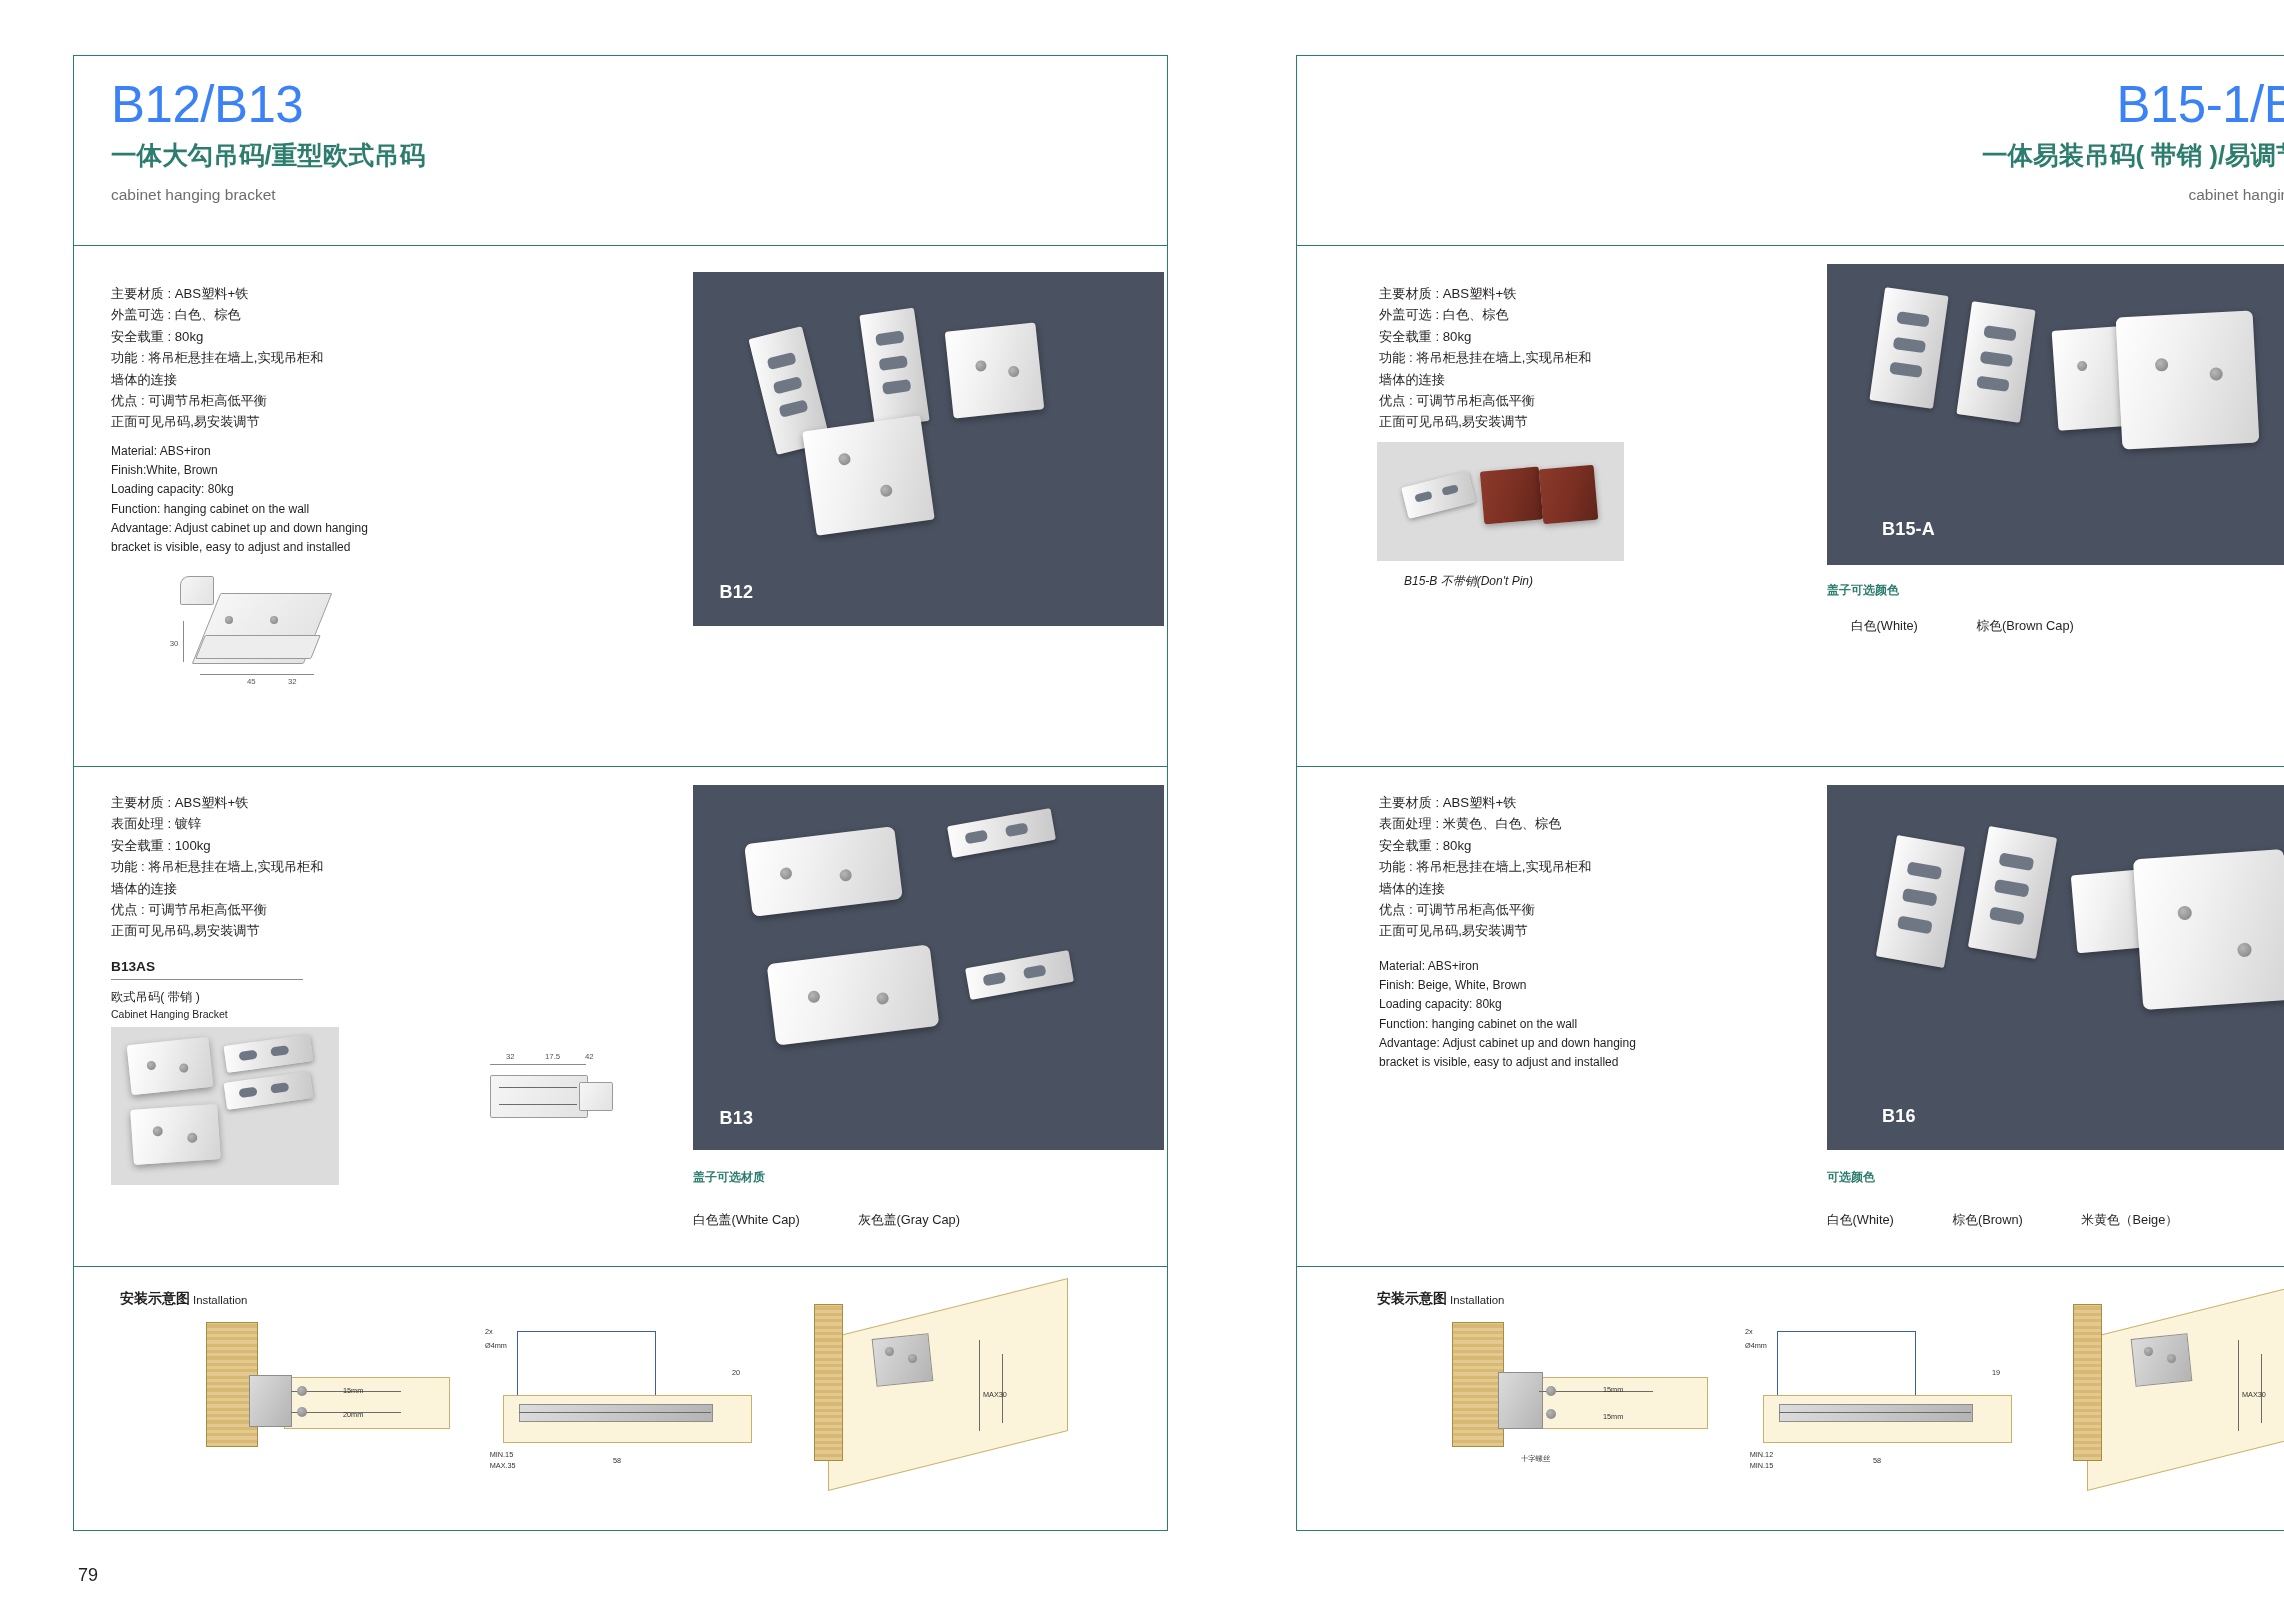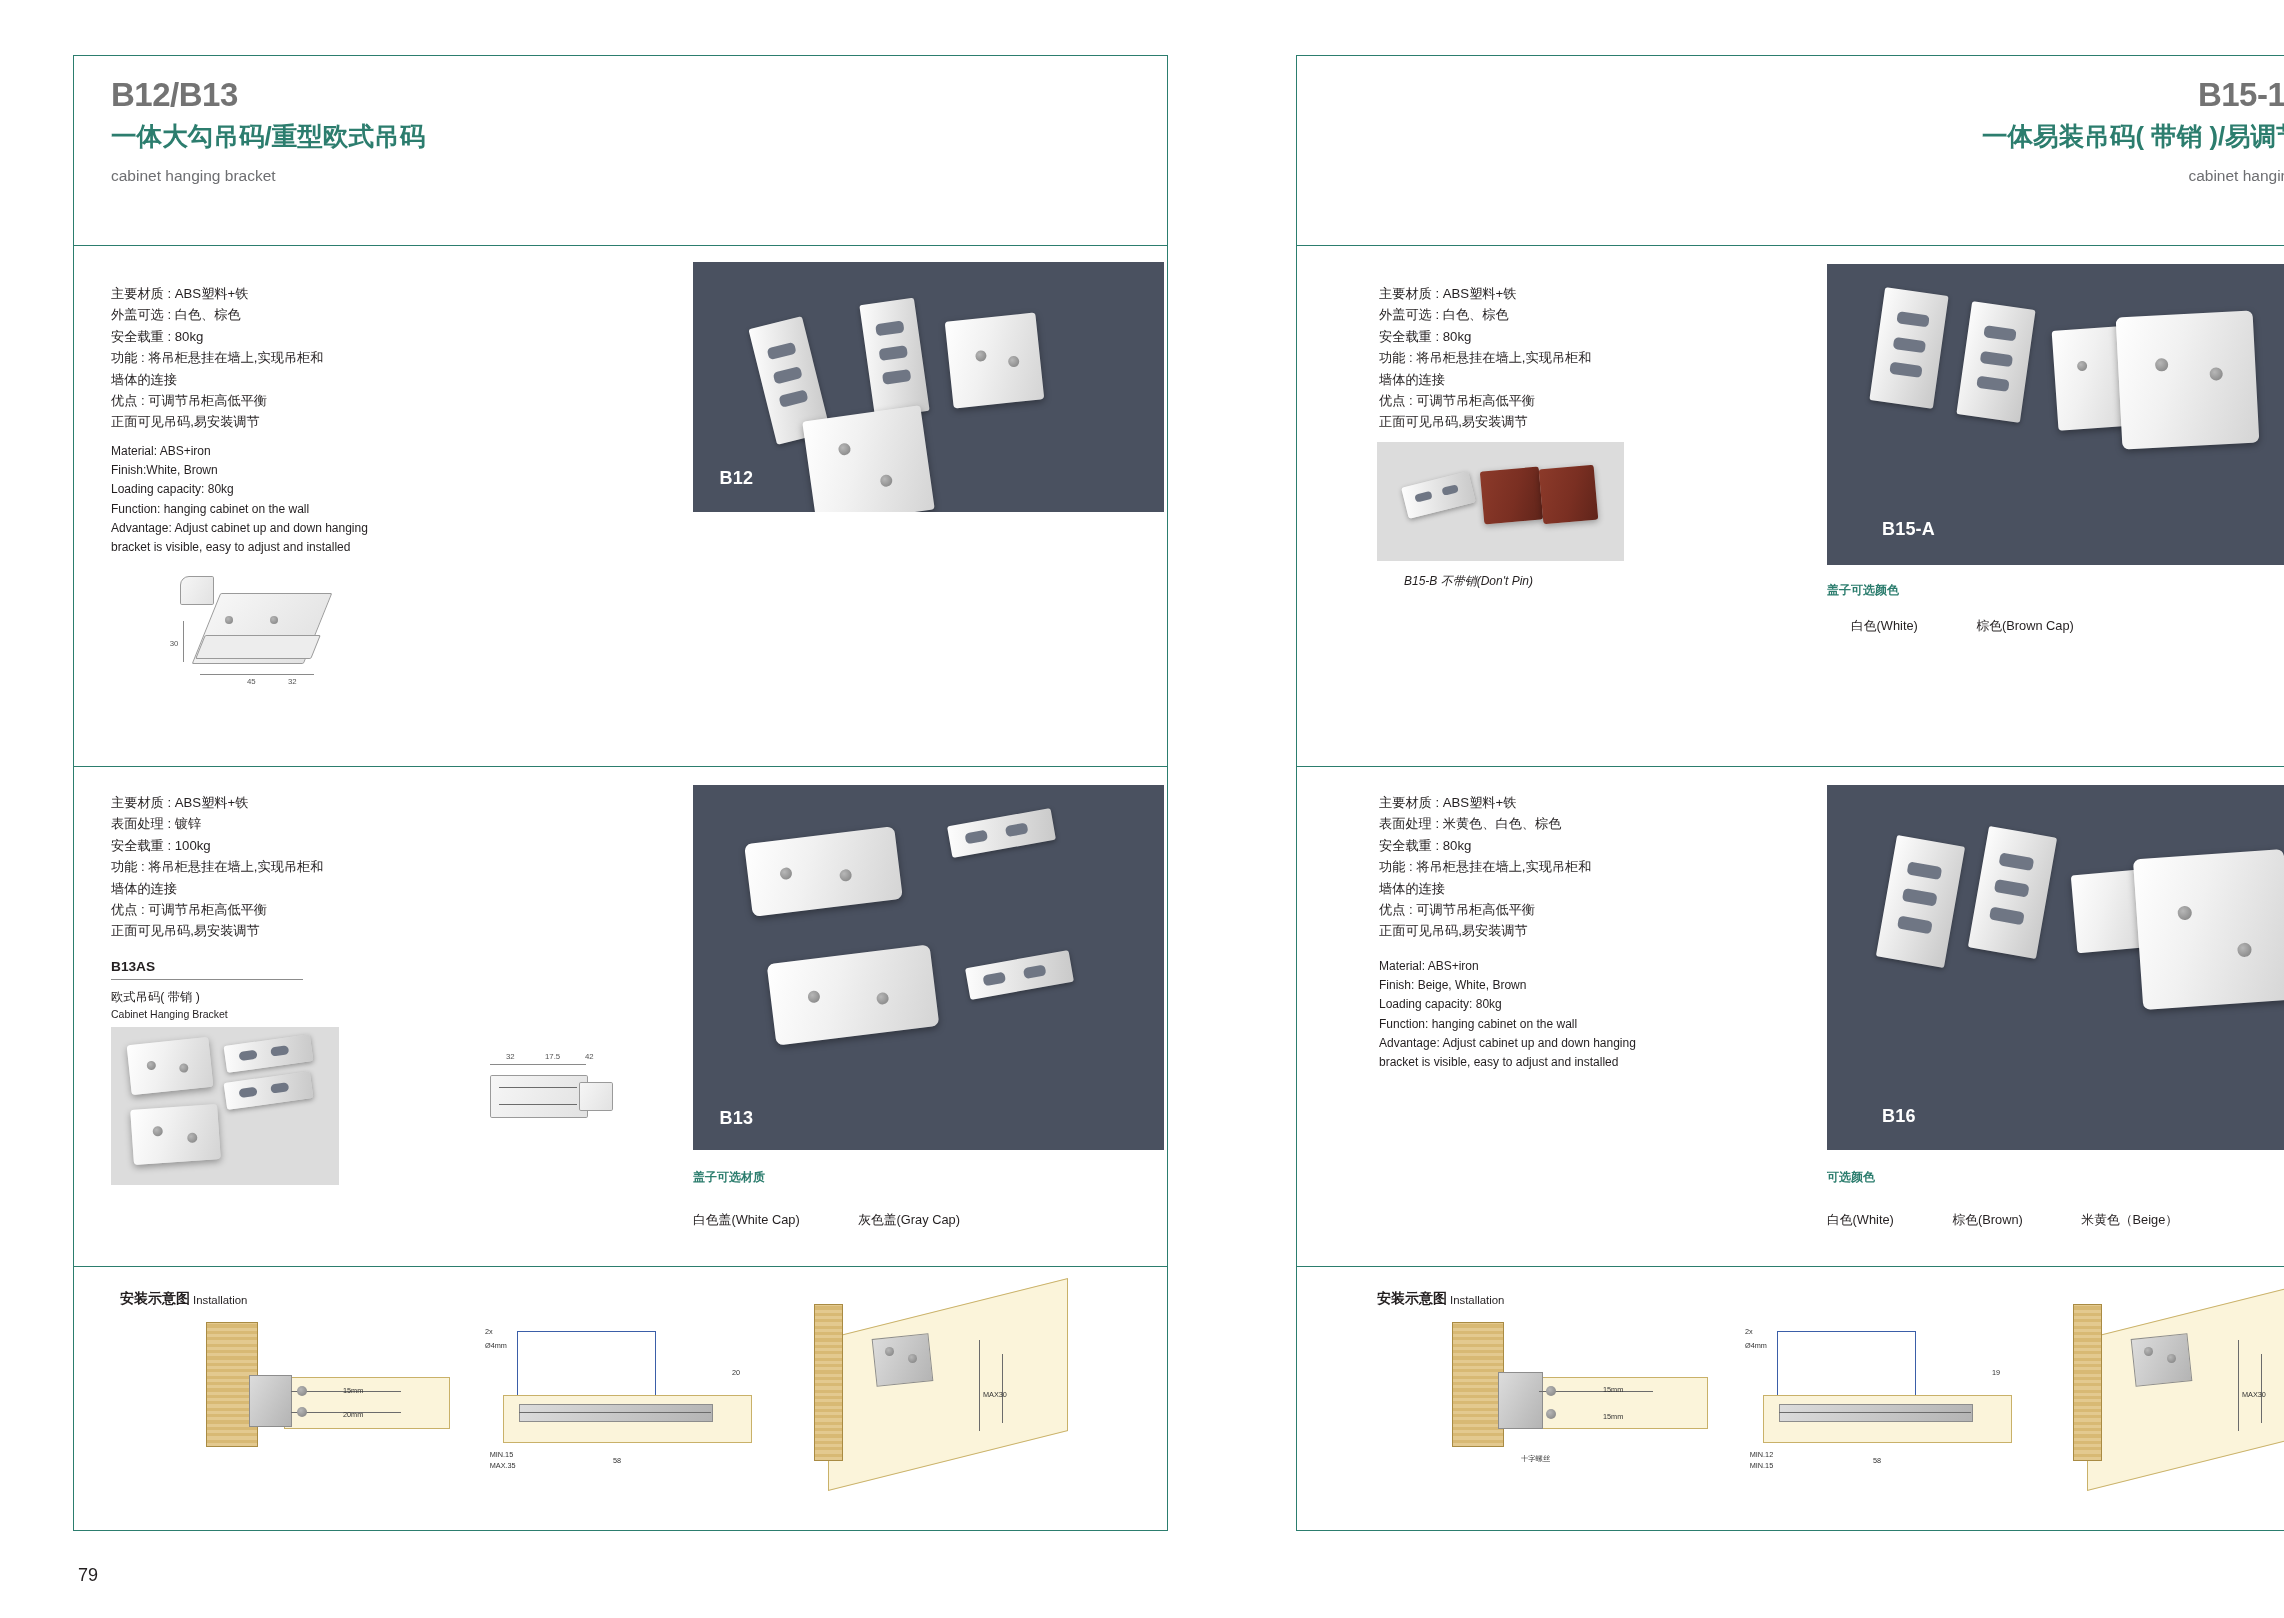--- a/index.html
+++ b/index.html
@@ -48,23 +48,23 @@
     box-sizing: border-box;
   }
   .hdr-pad {
     position: absolute;
     left: 37px;
     right: 37px;
     top: 22px;
   }
   .page.right .hdr-pad { text-align: right; }
   .hdr-code {
-    font-size: 33px;
-    font-weight: bold;
-    color: #737373;
+    font-size: 51px;
+    font-weight: normal;
+    color: #3b82f6;
     letter-spacing: -0.5px;
     line-height: 1.05;
   }
   .hdr-cn {
     font-size: 25.6px;
     font-weight: bold;
     color: #2c7d6e;
     margin-top: 8.2px;
     line-height: 1.2;
   }
@@ -292,21 +292,21 @@
           <div class="hole" style="left:69px; top:50px; width:8.2px; height:8.2px;"></div>
           <div class="hole" style="left:114px; top:50px; width:8.2px; height:8.2px;"></div>
           <div class="ld-shape" style="left:24px; top:10px; width:32px; height:26.5px; border-radius:9px 1.8px 1.8px 1.8px;"></div>
           <div class="dimline" style="left:44px; top:108px; width:114px; height:0.9px;"></div>
           <div class="dim" style="left:91px; top:111px;">45</div>
           <div class="dimline" style="left:27px; top:55px; width:0.9px; height:41px;"></div>
           <div class="dim" style="left:13.7px; top:73px;">30</div>
           <div class="dim" style="left:132px; top:111px;">32</div>
         </div>
 
-        <div class="plate" style="left:619px; top:16px; width:471px; height:250px;">
+        <div class="plate" style="left:619px; top:26px; width:471px; height:354px;">
           <div class="part rail" style="left:69px; top:59px; width:55px; height:119px; transform:rotate(-14deg);">
             <div class="slot" style="left:12.8px; top:23px; width:28px; height:12px;"></div>
             <div class="slot" style="left:12.8px; top:48px; width:28px; height:12px;"></div>
             <div class="slot" style="left:12.8px; top:72px; width:28px; height:12px;"></div>
           </div>
           <div class="part rail" style="left:174px; top:39px; width:55px; height:114px; transform:rotate(-8deg);">
             <div class="slot" style="left:12.8px; top:21px; width:28px; height:12px;"></div>
             <div class="slot" style="left:12.8px; top:46px; width:28px; height:12px;"></div>
             <div class="slot" style="left:12.8px; top:70px; width:28px; height:12px;"></div>
           </div>

